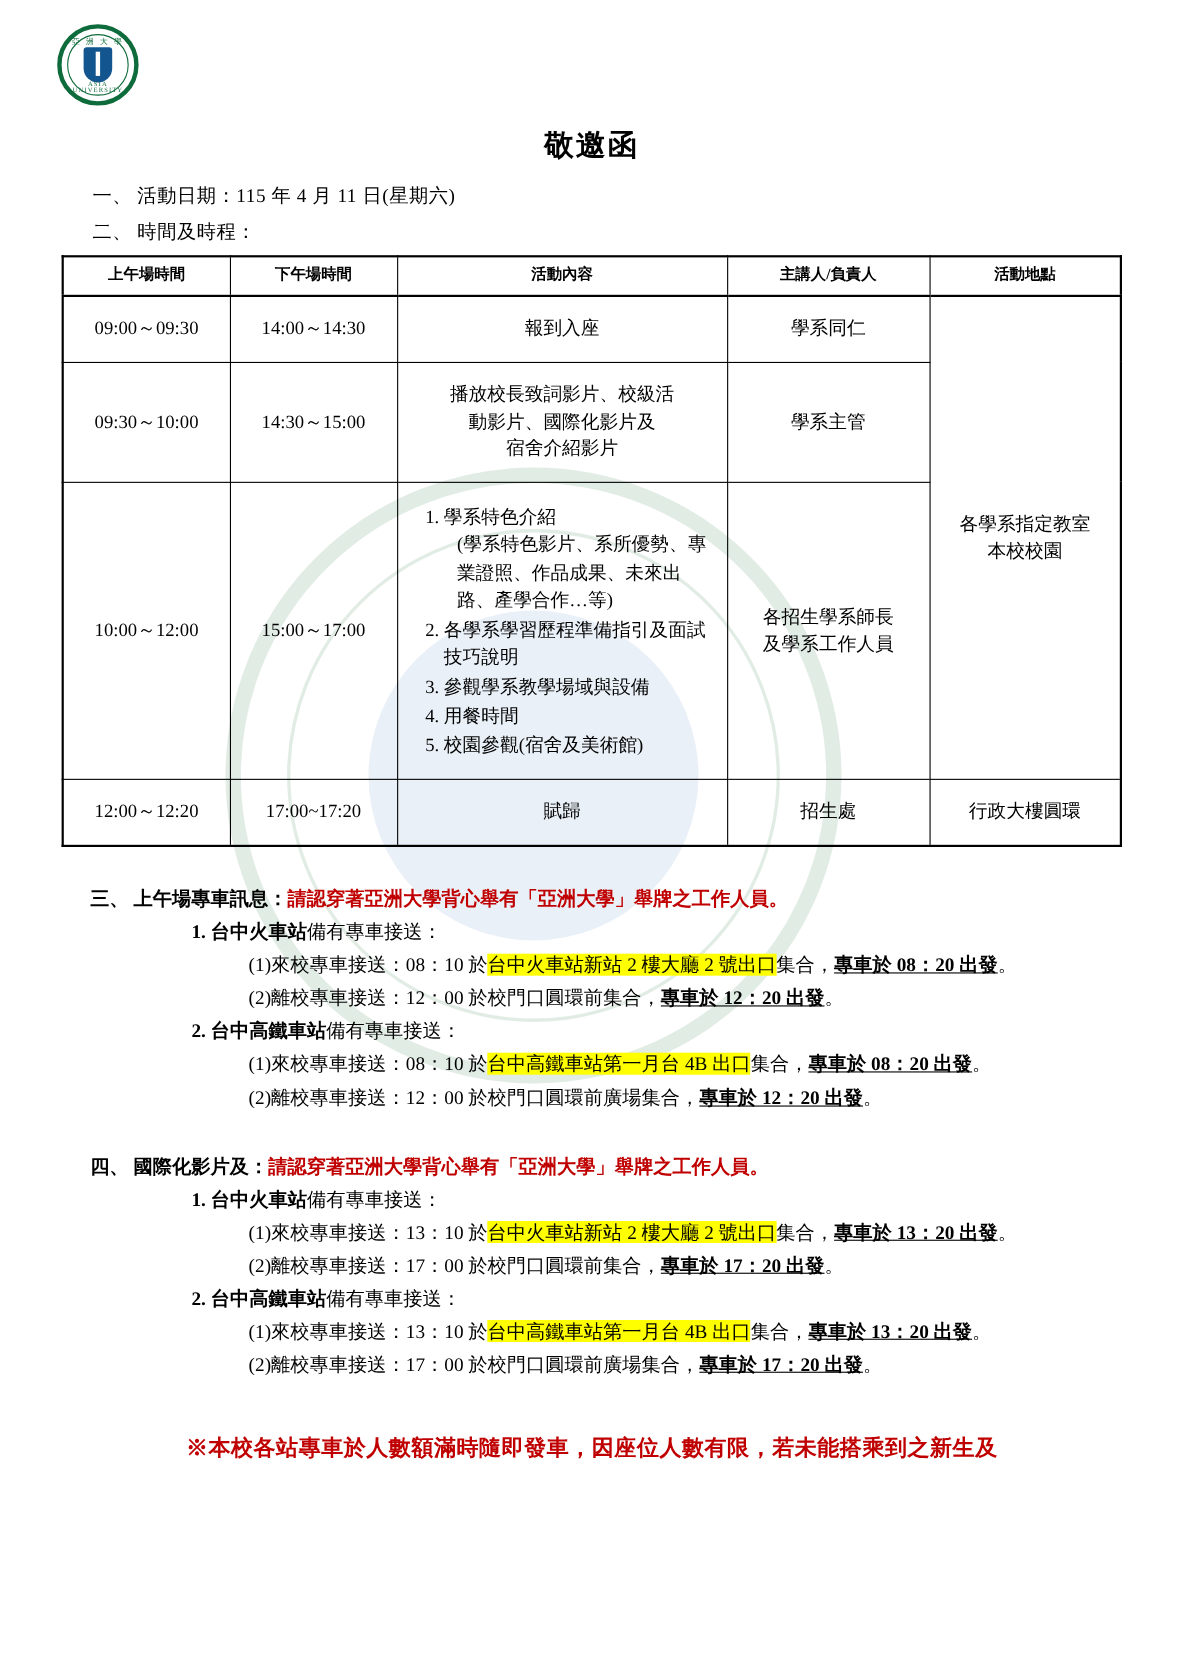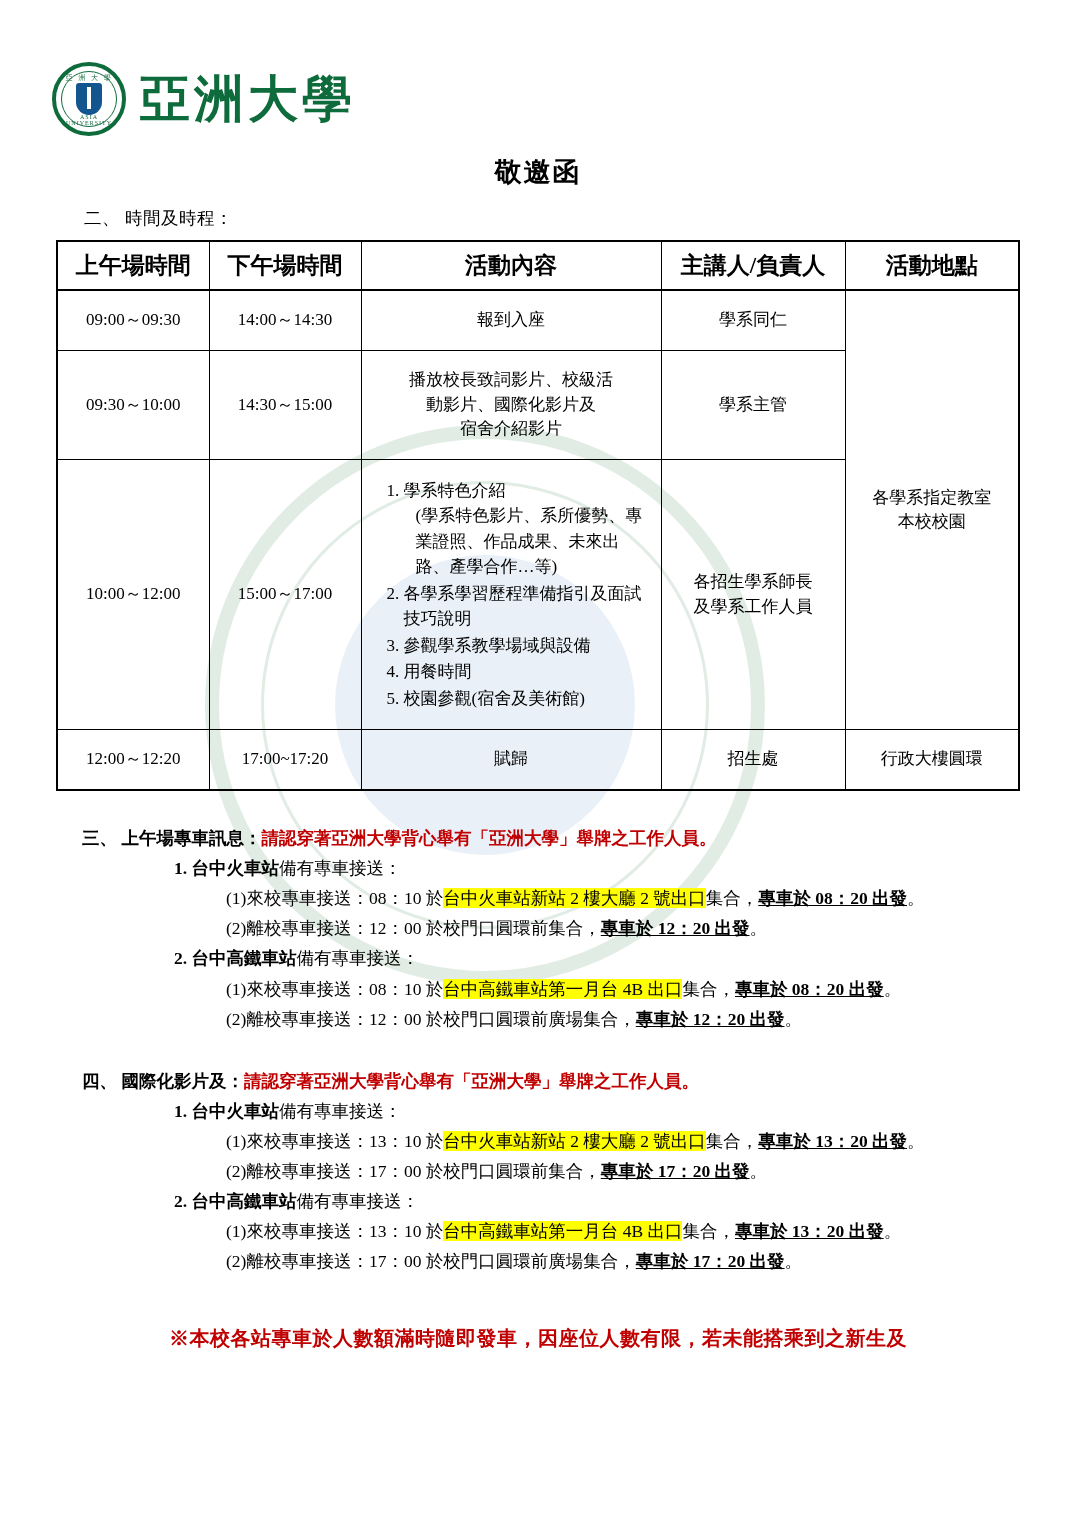--- a/index.html
+++ b/index.html
@@ -53,23 +53,23 @@
 
   .page {
     position: relative;
     z-index: 2;
     padding: 0 52px;
   }
 
   
   .logo-row {
     display: flex;
-    justify-content: flex-start;
+    justify-content: space-between;
     align-items: center;
-    padding-top: 62px;
+    padding-top: 22px;
     gap: 14px;
   }
   .seal {
     width: 74px;
     height: 74px;
     border-radius: 50%;
     background: #ffffff;
     border: 4px solid #0e6b3b;
     position: relative;
     box-sizing: border-box;
@@ -163,21 +163,21 @@
   table.schedule td, table.schedule th {
     border: 1px solid #000;
     padding: 17px 6px;
     font-size: 17px;
     vertical-align: middle;
     text-align: center;
     line-height: 1.45;
   }
   table.schedule thead th {
     font-weight: bold;
-    font-size: 23px;
+    font-size: 14px;
     padding: 7px 4px;
     border-bottom: 2px solid #000;
   }
   .col-am { width: 152px; }
   .col-pm { width: 152px; }
   .col-act { width: 300px; }
   .col-spk { width: 184px; }
   .col-loc { width: 174px; }
 
   td.act-left {
@@ -246,25 +246,25 @@
 </div>
 
 <div class="page">
 
   <div class="logo-row">
     <div class="seal">
       <div class="seal-top">亞 洲 大 學</div>
       <div class="seal-shield"></div>
       <div class="seal-bottom">ASIA UNIVERSITY</div>
     </div>
-    <div class="univ-name">亞洲大學</div>
   </div>
 
   <div class="doc-subtitle">敬邀函</div>
 
+  <div class="lead-line">一、 活動日期：115 年 4 月 11 日(星期六)</div>
   <div class="lead-line">二、 時間及時程：</div>
 
   <table class="schedule">
     <colgroup>
       <col class="col-am">
         <col class="col-pm">
         <col class="col-act">
         <col class="col-spk">
         <col class="col-loc">
     </colgroup>

